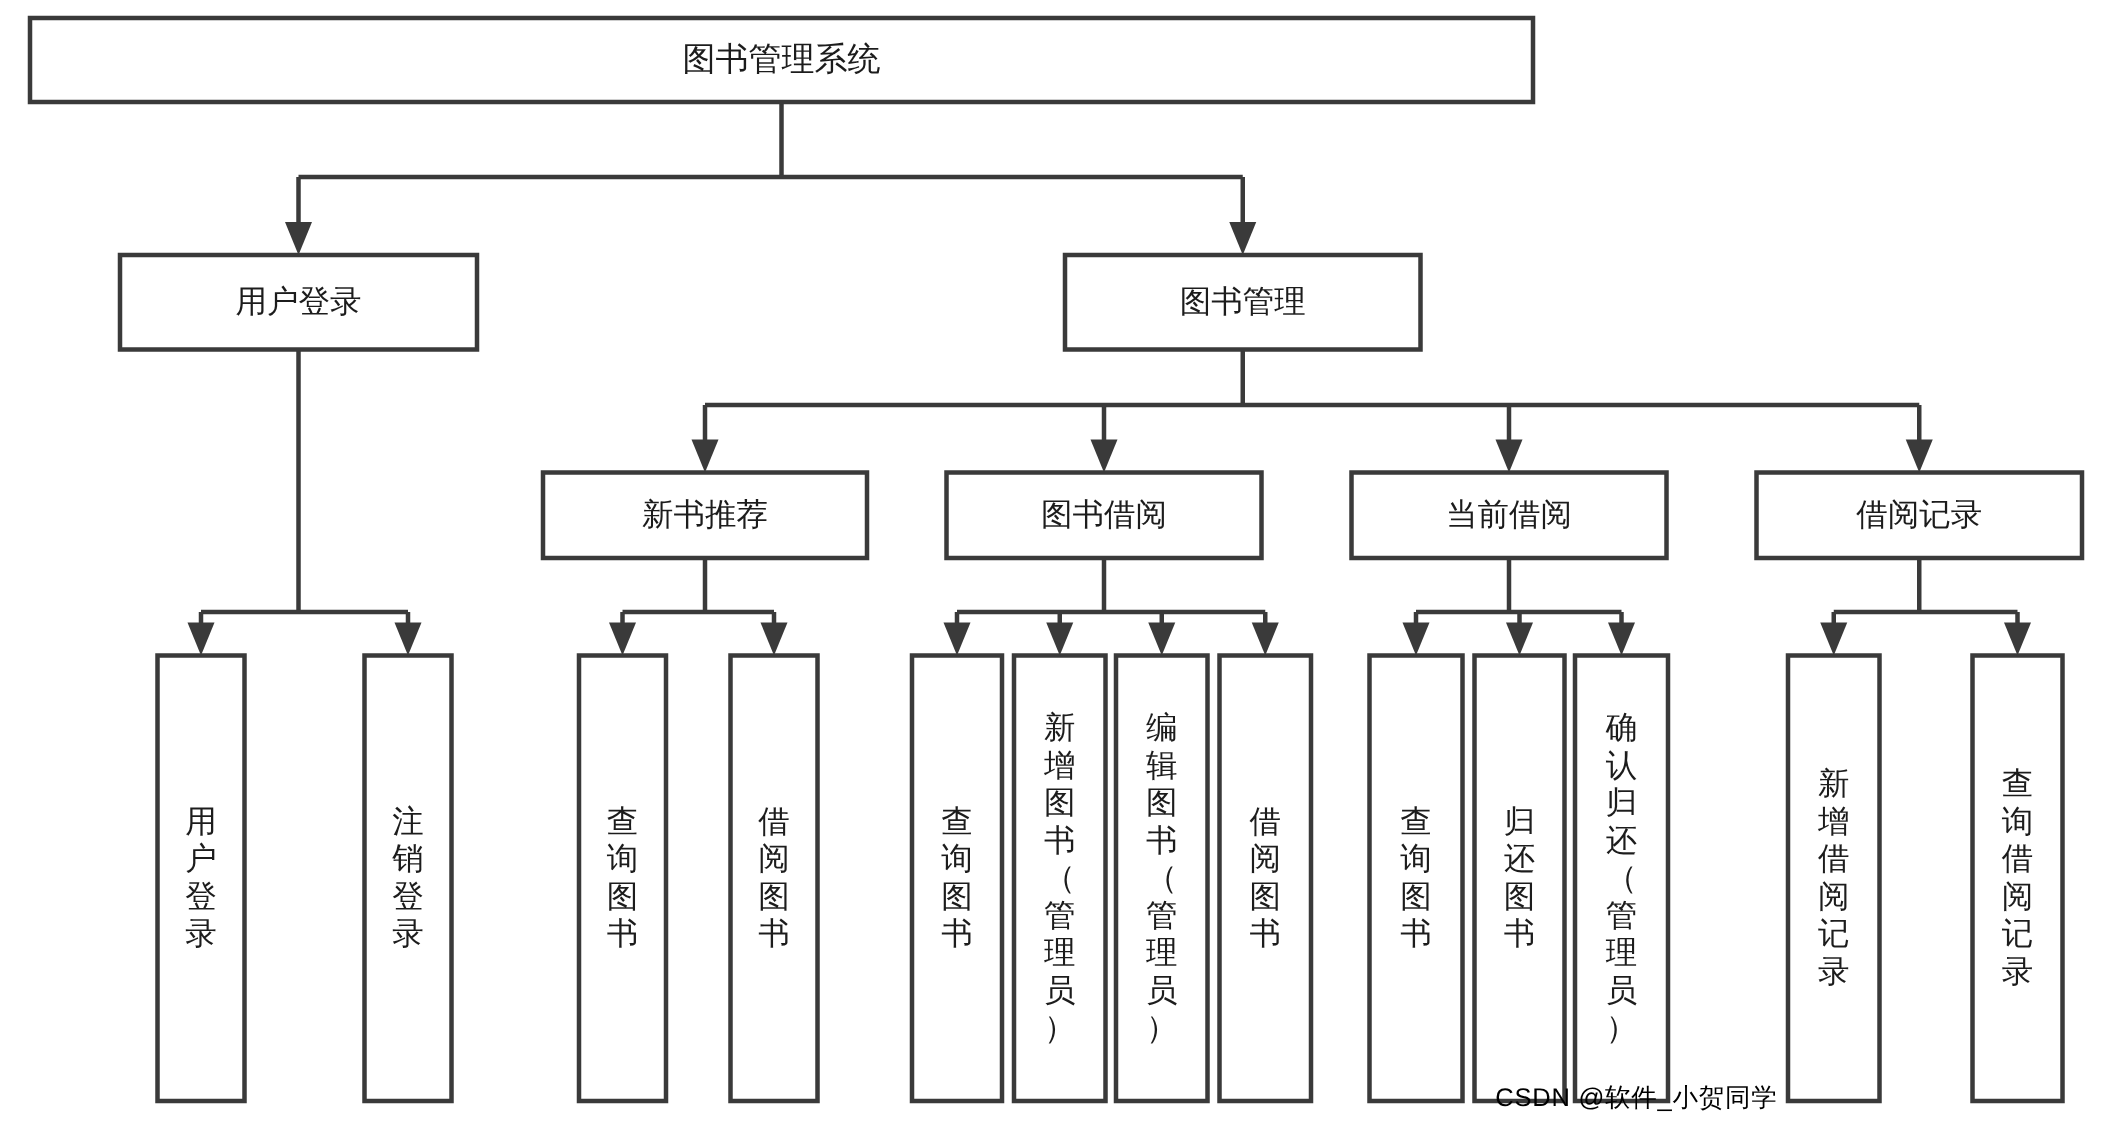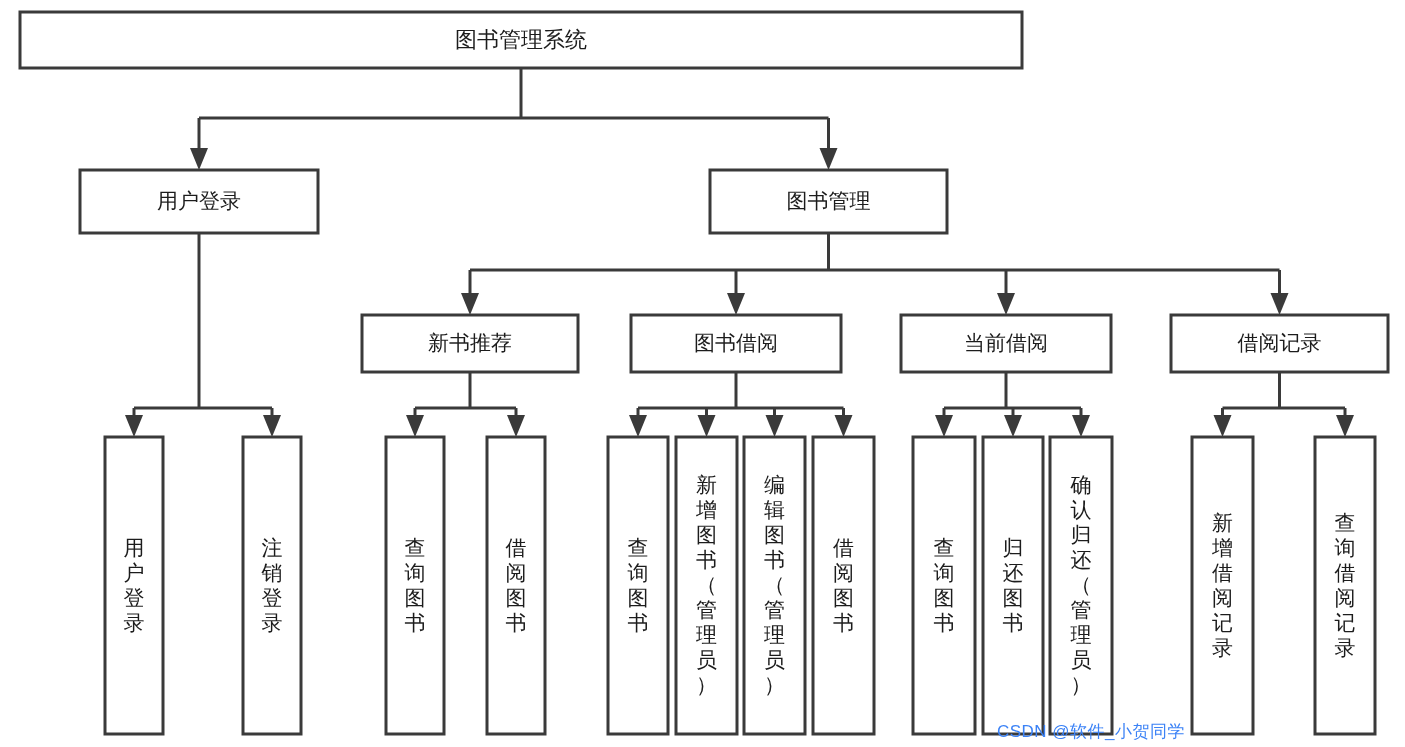--- a/index.html
+++ b/index.html
@@ -57,21 +57,21 @@
   .arrow-head {
     fill: #3a3a3a;
     stroke: none;
   }
   .watermark-text {
     position: absolute;
     right: 8px;
     bottom: 4px;
     font-family: "Liberation Sans", "DejaVu Sans", sans-serif;
     font-size: 17px;
-    color: #3b82f6;
+    color: #000000;
     letter-spacing: 0.5px;
     white-space: nowrap;
     user-select: none;
   }
 </style>
 </head>
 <body>
 
 <div id="diagram-root">
   <svg id="flow" viewBox="0 0 1405 747" xmlns="http://www.w3.org/2000/svg">

